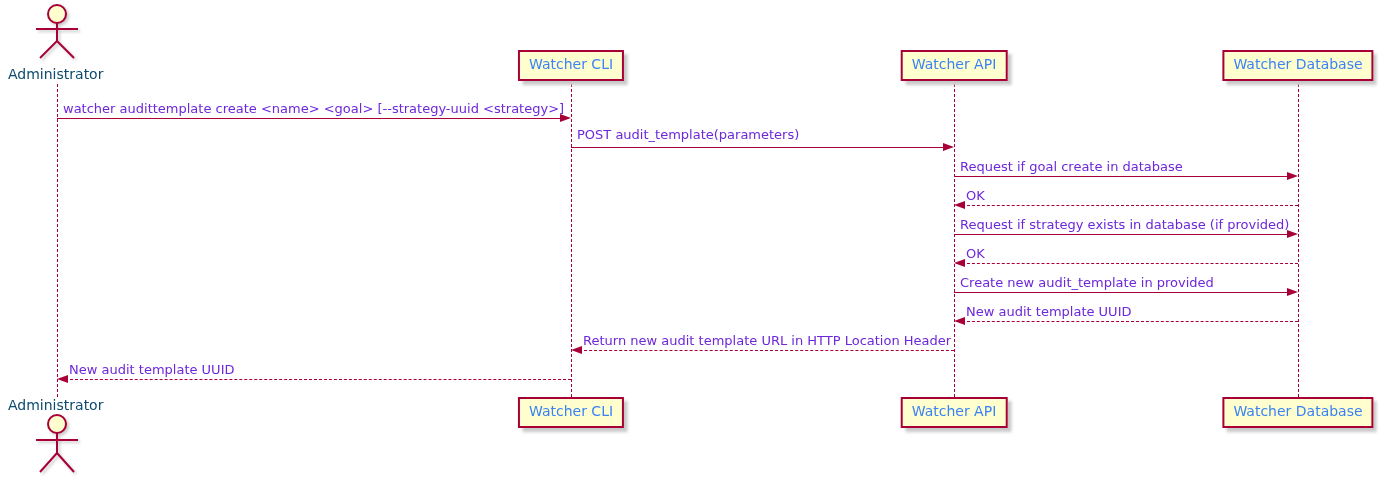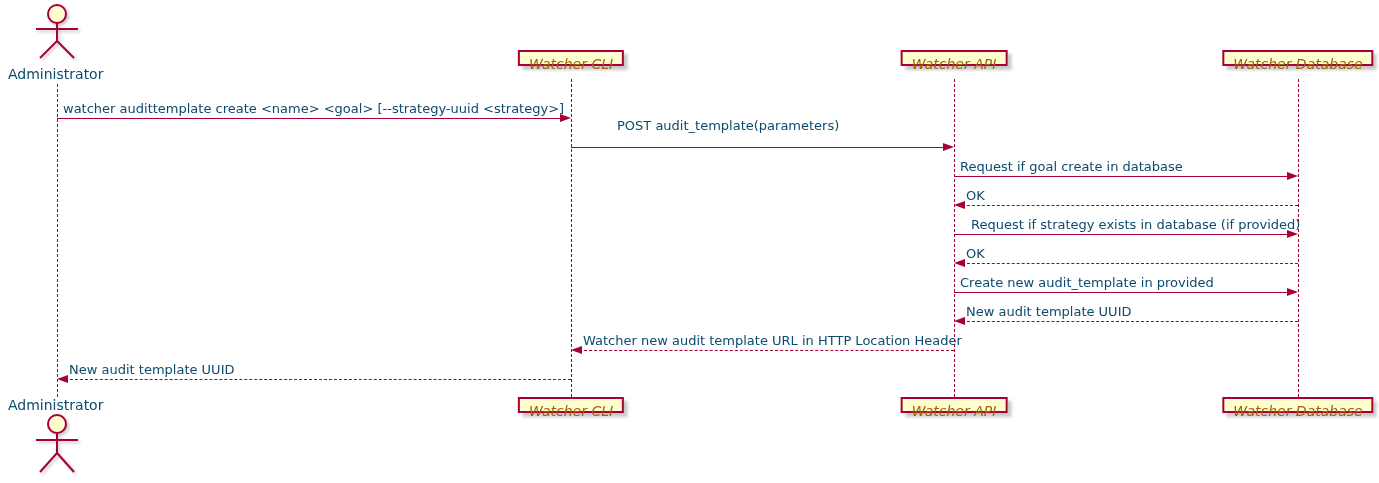--- a/index.html
+++ b/index.html
@@ -18,27 +18,26 @@
     white-space: nowrap;
   }
   .actor-svg { position: absolute; filter: drop-shadow(2px 2px 1.5px #c8c8c8); }
   .pbox {
     position: absolute;
     transform: translateX(-50%);
     background: #FEFECE;
     border: 2px solid #A80036;
     padding: 4px 9px;
     font-size: 14px;
-    color: #a16207;
+    color: #3b82f6;
     white-space: nowrap;
     box-shadow: 4px 4px 3px #c8c8c8;
     box-sizing: border-box;
-    height: 16px;
+    height: 31px;
     line-height: 17px;
-    font-style: italic;
   }
   .lifeline {
     position: absolute;
     width: 0;
     border-left: 1px dashed #A80036;
   }
   .msg-line { position: absolute; height: 0; }
   .msg-line.solid  { border-top: 1px solid #A80036; }
   .msg-line.dashed { border-top: 1px dashed #A80036; }
   .arrowhead { position: absolute; width: 0; height: 0; }
@@ -48,21 +47,21 @@
     border-left: 11px solid #A80036;
   }
   .arrowhead.left {
     border-top: 4px solid transparent;
     border-bottom: 4px solid transparent;
     border-right: 11px solid #A80036;
   }
   .msg-label {
     position: absolute;
     font-size: 13px;
-    color: #0c4a6e;
+    color: #6d28d9;
     white-space: nowrap;
   }
 </style>
 </head>
 <body>
 
 <div class="canvas">
 
   <svg class="actor-svg" style="left:33px; top:2px;" width="48" height="58" viewBox="0 0 48 58">
     <circle cx="24" cy="12" r="9" fill="#FEFECE" stroke="#A80036" stroke-width="2"></circle>
@@ -95,40 +94,40 @@
       <div class="pbox" style="left: 954px; top: 397px;">Watcher API</div>
       <div class="pbox" style="left: 1298px; top: 50px;">Watcher Database</div>
       <div class="pbox" style="left: 1298px; top: 397px;">Watcher Database</div>
     </div>
   <div id="layer-messages">
       <div class="msg-line solid" style="left: 57px; top: 118px; width: 506px;"></div>
       <div class="arrowhead right" style="left: 560px; top: 114px;"></div>
       <div class="msg-label" style="left: 63px; top: 101px;">watcher audittemplate create &lt;name&gt; &lt;goal&gt; [--strategy-uuid &lt;strategy&gt;]</div>
       <div class="msg-line solid" style="left: 571px; top: 147px; width: 375px;"></div>
       <div class="arrowhead right" style="left: 943px; top: 143px;"></div>
-      <div class="msg-label" style="left: 577px; top: 118px; margin-left: 40px;">POST audit_template(parameters)</div>
+      <div class="msg-label" style="left: 577px; top: 127px;">POST audit_template(parameters)</div>
       <div class="msg-line solid" style="left: 954px; top: 176px; width: 336px;"></div>
       <div class="arrowhead right" style="left: 1287px; top: 172px;"></div>
       <div class="msg-label" style="left: 960px; top: 159px;">Request if goal create in database</div>
       <div class="msg-line dashed" style="left: 962px; top: 205px; width: 336px;"></div>
       <div class="arrowhead left" style="left: 954px; top: 201px;"></div>
       <div class="msg-label" style="left: 966px; top: 188px;">OK</div>
       <div class="msg-line solid" style="left: 954px; top: 234px; width: 336px;"></div>
       <div class="arrowhead right" style="left: 1287px; top: 230px;"></div>
-      <div class="msg-label" style="left: 960px; top: 217px; margin-left: 11px;">Request if strategy exists in database (if provided)</div>
+      <div class="msg-label" style="left: 960px; top: 217px;">Request if strategy exists in database (if provided)</div>
       <div class="msg-line dashed" style="left: 962px; top: 263px; width: 336px;"></div>
       <div class="arrowhead left" style="left: 954px; top: 259px;"></div>
       <div class="msg-label" style="left: 966px; top: 246px;">OK</div>
       <div class="msg-line solid" style="left: 954px; top: 292px; width: 336px;"></div>
       <div class="arrowhead right" style="left: 1287px; top: 288px;"></div>
       <div class="msg-label" style="left: 960px; top: 275px;">Create new audit_template in provided</div>
       <div class="msg-line dashed" style="left: 962px; top: 321px; width: 336px;"></div>
       <div class="arrowhead left" style="left: 954px; top: 317px;"></div>
       <div class="msg-label" style="left: 966px; top: 304px;">New audit template UUID</div>
       <div class="msg-line dashed" style="left: 579px; top: 350px; width: 375px;"></div>
       <div class="arrowhead left" style="left: 571px; top: 346px;"></div>
-      <div class="msg-label" style="left: 583px; top: 333px;">Watcher new audit template URL in HTTP Location Header</div>
+      <div class="msg-label" style="left: 583px; top: 333px;">Return new audit template URL in HTTP Location Header</div>
       <div class="msg-line dashed" style="left: 65px; top: 379px; width: 506px;"></div>
       <div class="arrowhead left" style="left: 57px; top: 375px;"></div>
       <div class="msg-label" style="left: 69px; top: 362px;">New audit template UUID</div>
     </div>
 
 </div>
 
 </body></html>

